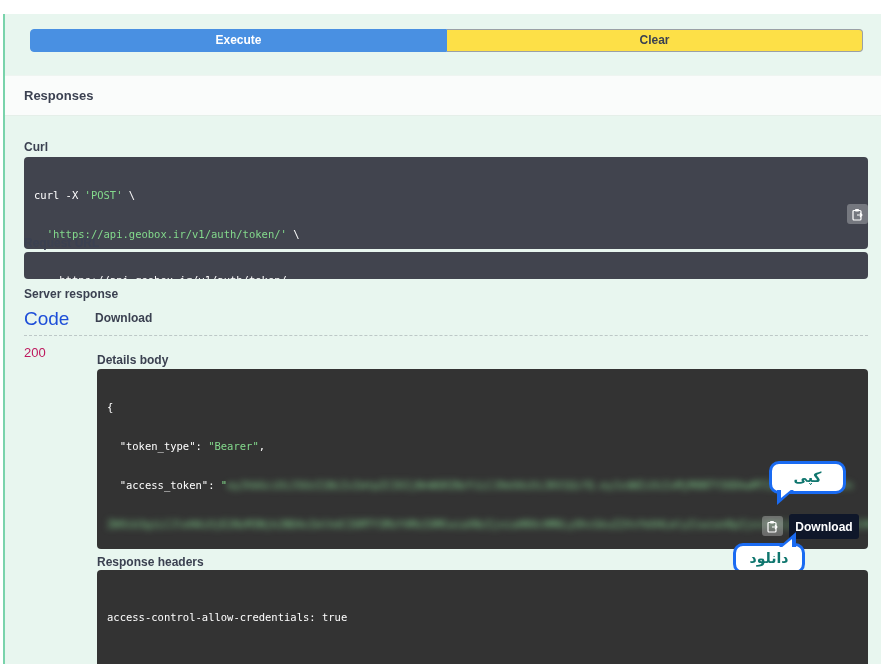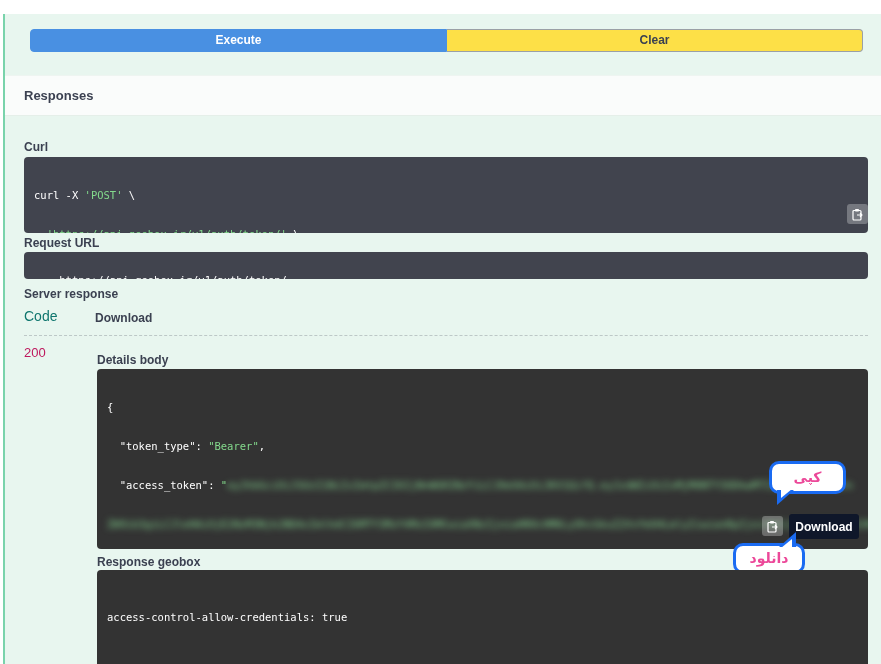--- a/index.html
+++ b/index.html
@@ -30,32 +30,32 @@
   .respblock { background:#333333; }
   .g  { color:#83d98c; }           
   .blur { filter:blur(3px); color:#7fce8a; display:inline-block; vertical-align:bottom; }
 
   
   .copy-btn { background:rgba(255,255,255,0.28); border:none; border-radius:3px; width:21px; height:20px;
               display:flex; align-items:center; justify-content:center; cursor:pointer; }
   .copy-btn svg { display:block; }
 
   
-  .code-hdr { font-size:14px; color:#0f766e; }
+  .code-hdr { font-size:19px; color:#1d4ed8; }
   .details-hdr { font-size:12px; font-weight:bold; color:#3b4151; }
   .dotted-rule { border-top:1px dashed rgba(59,65,81,0.25); height:0; }
   .status-code { font-size:13px; color:#be185d; }
 
   .dl-btn { background:#0f172a; color:#fff; font-weight:bold; font-size:12px;
             border:none; border-radius:3px; width:70px; height:25px; cursor:pointer;
             font-family:"Liberation Sans", sans-serif; }
 
   
   .callout { background:#ffffff; border:3px solid #1a6bf2; border-radius:10px;
-             color:#ec4899; font-weight:bold; font-size:14px; text-align:center;
+             color:#0f766e; font-weight:bold; font-size:14px; text-align:center;
              direction:rtl; font-family:"DejaVu Sans", sans-serif; }
   .callout-copy::before { content:""; position:absolute; left:5px; bottom:-14px;
              border-top:15px solid #1a6bf2; border-right:17px solid transparent; }
   .callout-copy::after  { content:""; position:absolute; left:9px; bottom:-7px;
              border-top:9px solid #ffffff; border-right:11px solid transparent; }
   .callout-dl::before { content:""; position:absolute; right:6px; top:-14px;
              border-bottom:15px solid #1a6bf2; border-left:17px solid transparent; }
   .callout-dl::after  { content:""; position:absolute; right:10px; top:-7px;
              border-bottom:9px solid #ffffff; border-left:11px solid transparent; }
 </style>
@@ -67,21 +67,21 @@
   <div class="abs exec-row">
     <button class="btn-execute">Execute</button>
     <button class="btn-clear">Clear</button>
   </div>
 
   <div class="abs responses-band">
     <div class="responses-title">Responses</div>
   </div>
 
   <div class="abs sec-label" style="left:19px; top:126px;">Curl</div>
-  <div class="abs darkblock" style="left:19px; top:143px; width:844px; height:76px;">
+  <div class="abs darkblock" style="left:19px; top:143px; width:844px; height:92px;">
     <div><span>curl -X </span><span class="g">'POST'</span><span> \</span></div>
     <div><span>  </span><span class="g">'https://api.geobox.ir/v1/auth/token/'</span><span> \</span></div>
     
     
     
   </div>
   <button class="abs copy-btn" style="left:842px; top:190px;" title="">
     <span>
       <svg width="12" height="13" viewBox="0 0 12 13">
           <rect x="1" y="2.5" width="8" height="9.5" rx="1" fill="none" stroke="#ffffff" stroke-width="1.2"></rect>
@@ -130,21 +130,21 @@
   </button>
   <button class="abs dl-btn" style="left:784px; top:500px;">Download</button>
 
   <div class="abs callout callout-copy" style="left:764px; top:447px; width:77px; height:33px; line-height:27px;">
     <span>کپی</span>
   </div>
   <div class="abs callout callout-dl" style="left:728px; top:529px; width:72px; height:31px; line-height:25px;">
     <span>دانلود</span>
   </div>
 
-  <div class="abs sec-label" style="left:92px; top:541px;">Response geobox</div>
+  <div class="abs sec-label" style="left:92px; top:541px;">Response headers</div>
   <div class="abs darkblock respblock" style="left:92px; top:556px; width:771px; height:130px; padding-top:15px;">
     <div>access-control-allow-credentials: true</div>
     
     
     
     
     
     
   </div>
 

